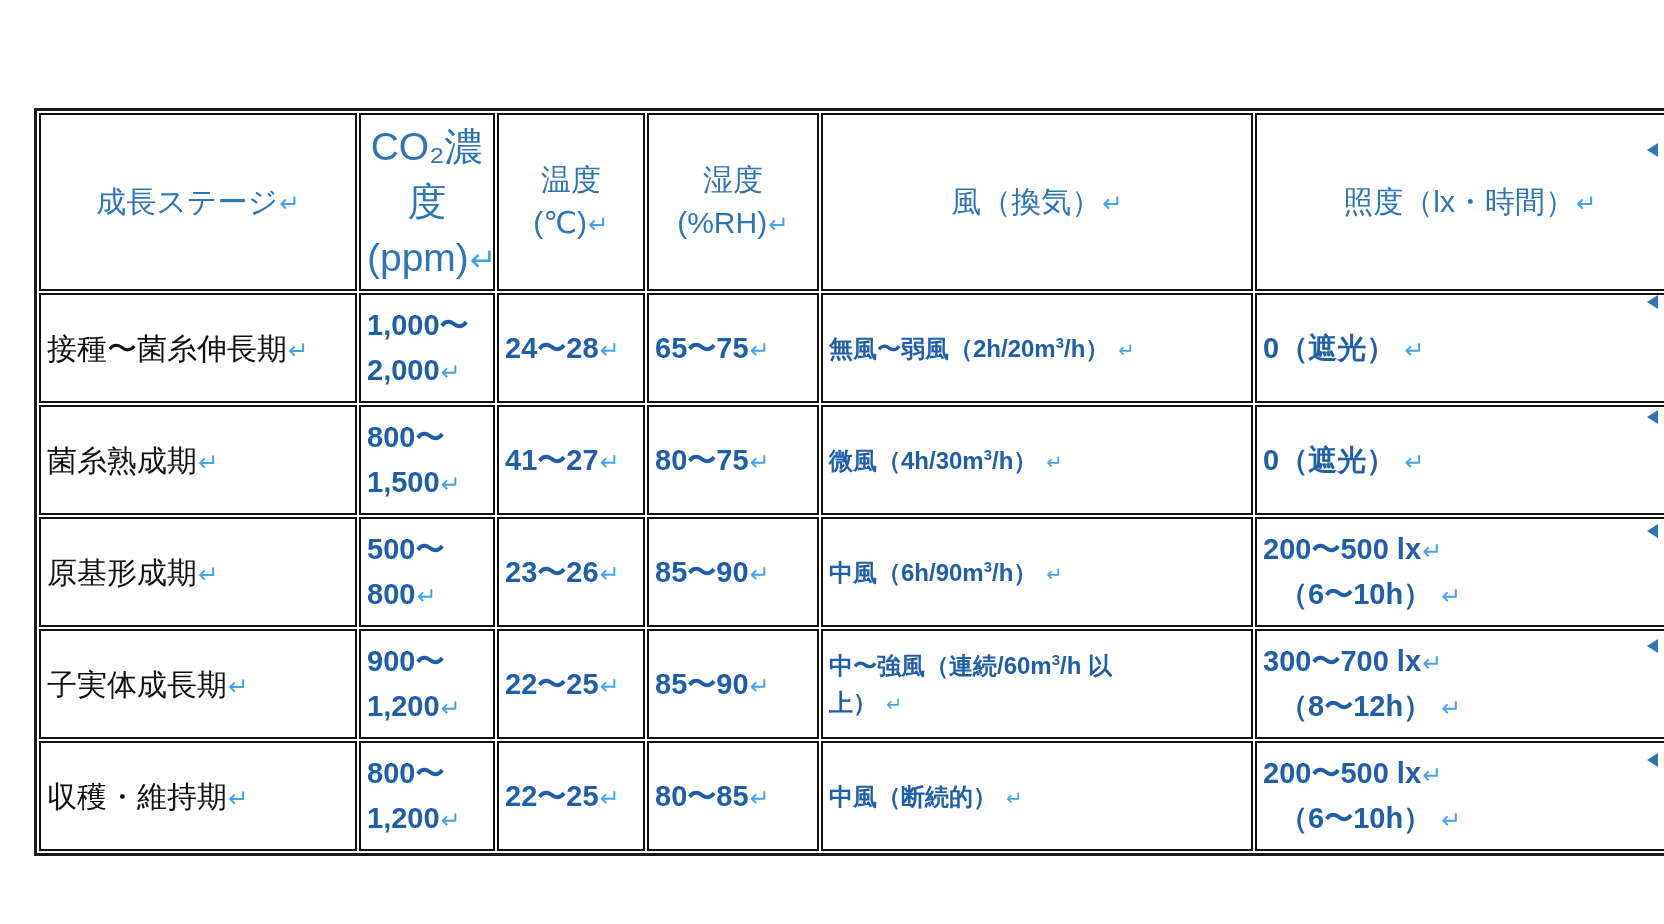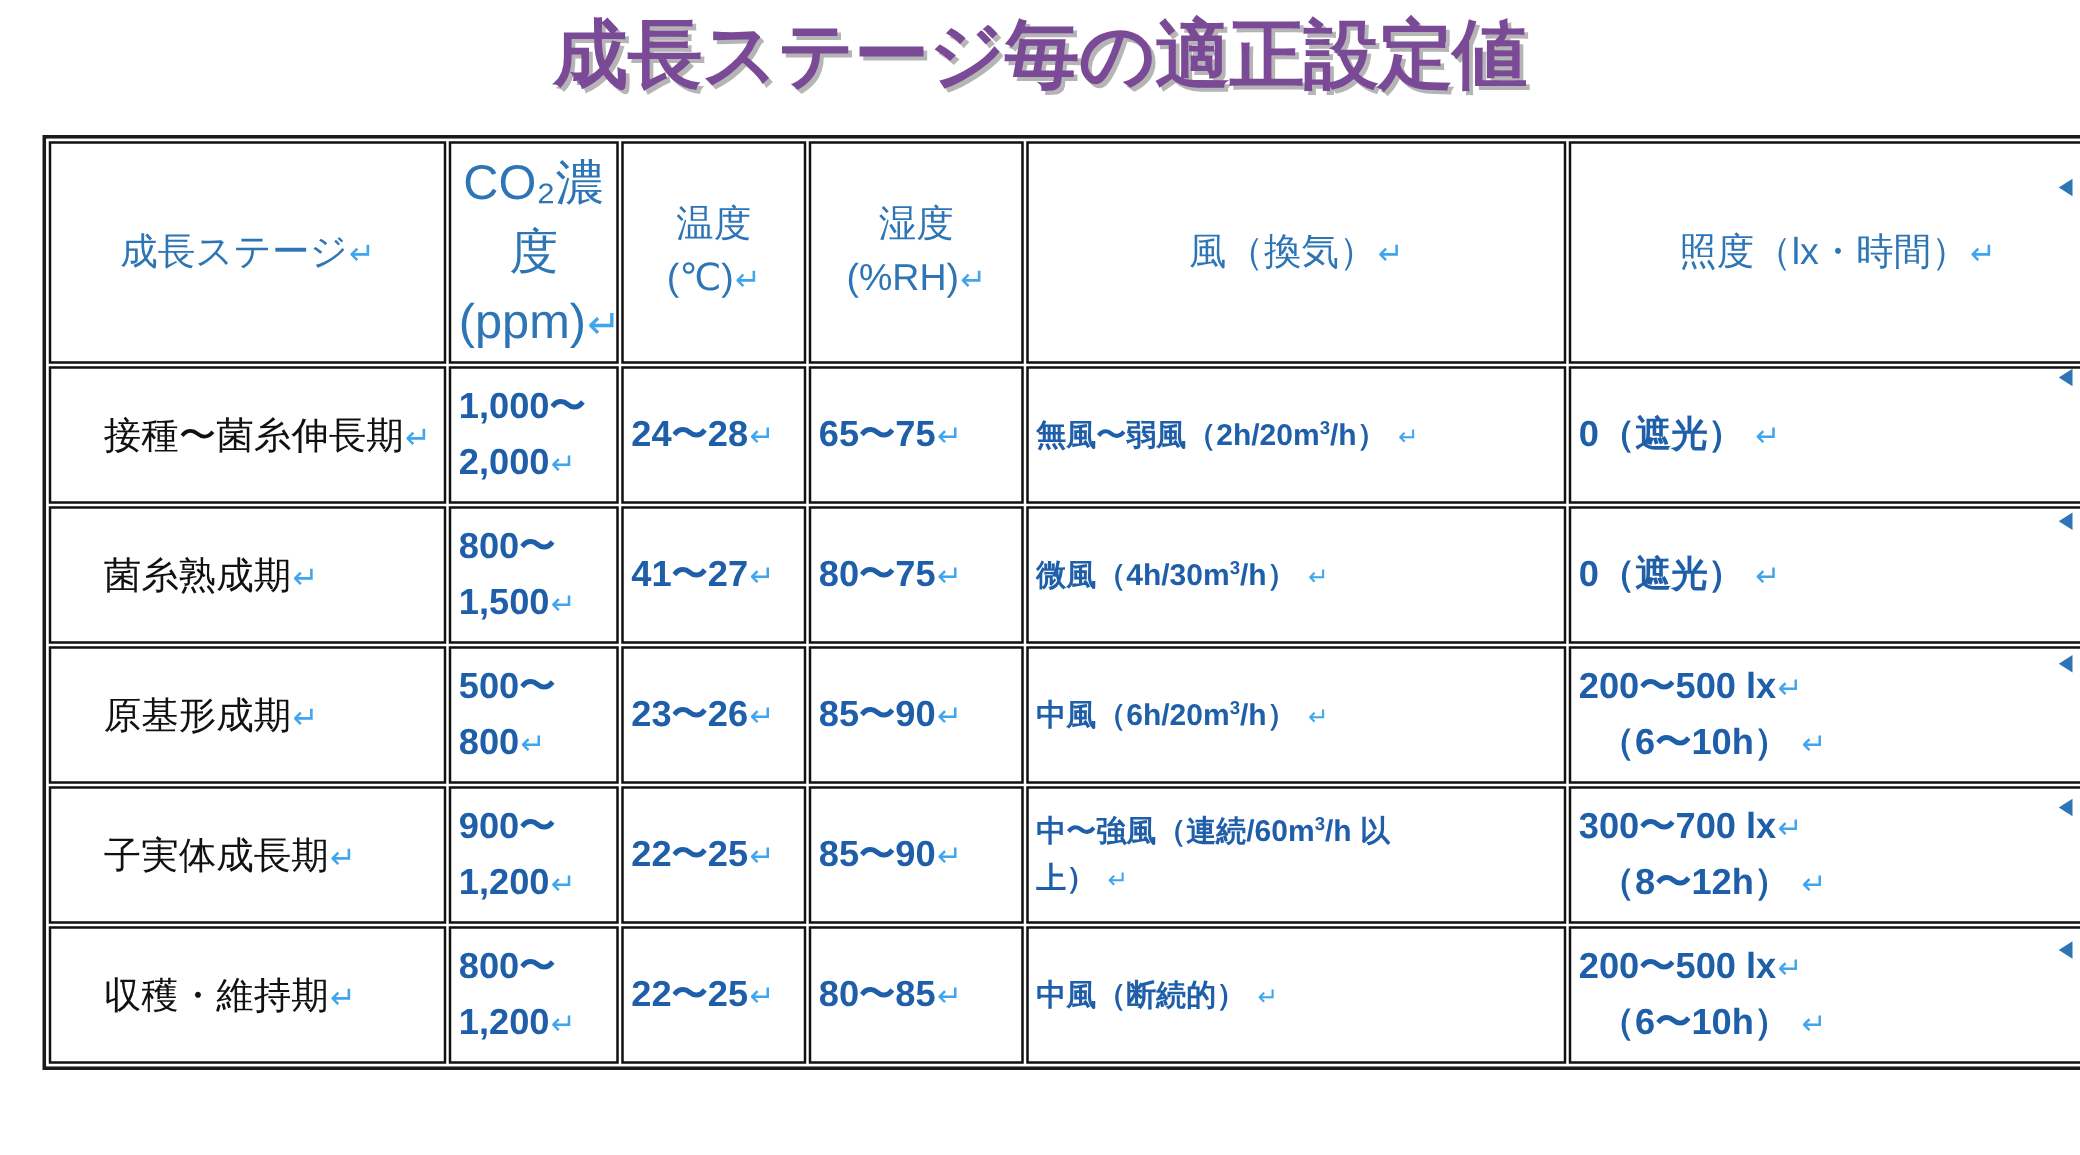--- a/index.html
+++ b/index.html
@@ -92,21 +92,20 @@
   
   tr.body td { height: 110px; }
 
   .stage-text {
     color: #111111;
     font-size: 30px;
     font-weight: 400;
     line-height: 1.3;
     text-align: left;
     white-space: nowrap;
-    margin-left: 36px;
   }
   .val {
     color: #1F5FA9;
     font-size: 29px;
     font-weight: 700;
     line-height: 1.55;
     text-align: left;
   }
   .val.wide { font-size: 24px; }
   .val .ln { display: block; }
@@ -136,23 +135,20 @@
     border-top: 7px solid transparent;
     border-bottom: 7px solid transparent;
     border-right: 11px solid #2E75B6;
   }
 </style>
 </head>
 <body>
 
 <div id="page">
 
-  <div class="title-wrap">
-    <div class="doc-title">成長ステージ毎の適正設定値</div>
-  </div>
 
   <div class="table-outer">
     <table class="grid">
       <colgroup>
         <col class="c-stage">
           <col class="c-co2">
           <col class="c-temp">
         <col class="c-hum">
           <col class="c-wind">
           <col class="c-lux">
@@ -268,21 +264,21 @@
             </div>
           </td>
           <td>
             <div class="val"><span>23〜26</span><span class="ret">↵</span></div>
           </td>
           <td>
             <div class="val"><span>85〜90</span><span class="ret">↵</span></div>
           </td>
           <td>
             <div class="val wide">
-              <span class="ln"><span>中風（6h/20m</span><sup class="cube">3</sup><span>/h）</span><span class="ret sp">↵</span></span>
+              <span class="ln"><span>中風（6h/90m</span><sup class="cube">3</sup><span>/h）</span><span class="ret sp">↵</span></span>
             </div>
           </td>
           <td>
             <div class="val">
               <span class="ln"><span>200〜500 lx</span><span class="ret">↵</span></span>
               <span class="ln indent"><span>（6〜10h）</span><span class="ret sp">↵</span></span>
             </div>
           </td>
         </tr>
 

